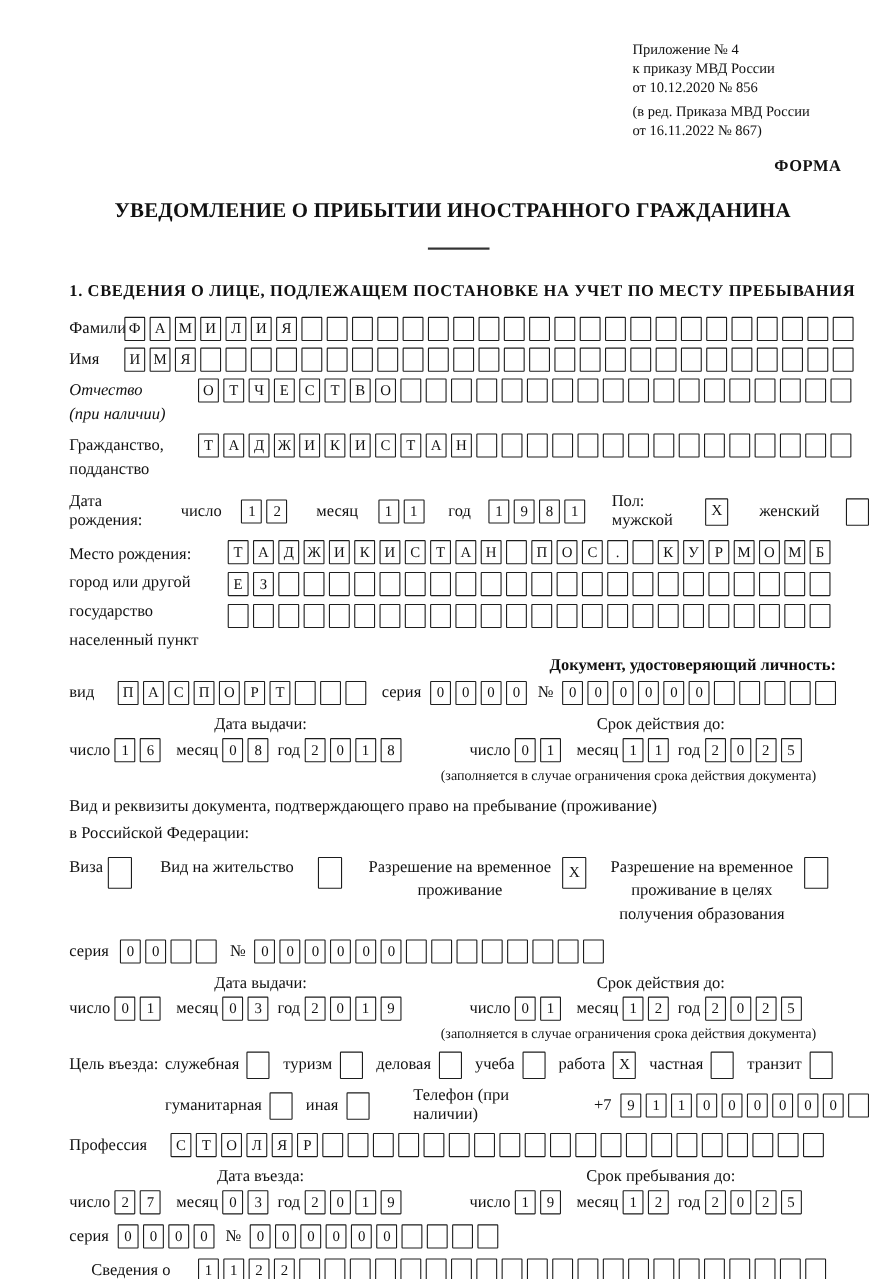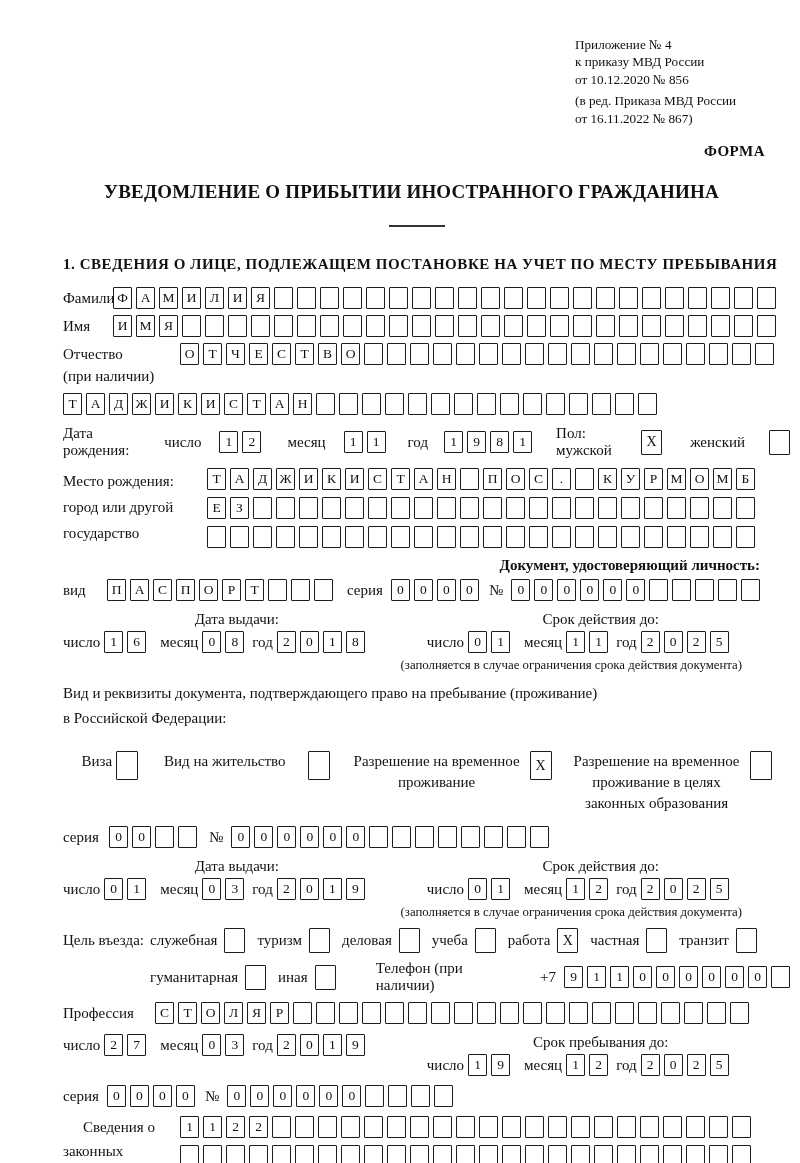--- a/index.html
+++ b/index.html
@@ -39,21 +39,21 @@
   .datepair{display:flex;margin-top:8px;}
   .dgroup{flex:0 0 auto;}
   .dgroup-right{margin-left:62px;}
   .dg-head{text-align:center;padding-left:46px;line-height:20px;}
   .dg-row{display:flex;align-items:center;margin-top:2px;}
   .dg-row .lbl{margin-right:4px;}
   .dg-row .lbl-m{margin-left:14px;}
   .dg-row .lbl-y{margin-left:8px;}
   .note-right{font-size:12.8px;text-align:right;margin:4px 48px 0 0;line-height:16px;}
   
-  .opts{display:flex;align-items:flex-start;margin-top:20px;justify-content:center;}
+  .opts{display:flex;align-items:flex-start;margin-top:8px;}
   .opt{display:flex;align-items:flex-start;}
   .opt .txt{line-height:21px;text-align:center;}
   .opt .chk-big{margin-left:10px;}
   
   .purpose .chk{margin:0 12px 0 7px;}
   .purpose .chk:last-child{margin-right:0;}
 </style>
 </head>
 <body>
 
@@ -137,21 +137,21 @@
       <span class="cell"></span>
       <span class="cell"></span>
       <span class="cell"></span>
       <span class="cell"></span>
       <span class="cell"></span>
       <span class="cell"></span>
     </span>
 </div>
 
 <div class="frow-top">
-  <span class="lblcol" style="width:117px;">
+  <span class="lblcol" style="width:117px;font-style:italic;">
     <div>Отчество</div>
     <div>(при наличии)</div>
   </span>
   <span class="cells">
       <span class="cell">О</span>
       <span class="cell">Т</span>
       <span class="cell">Ч</span>
       <span class="cell">Е</span>
       <span class="cell">С</span>
       <span class="cell">Т</span>
@@ -172,20 +172,24 @@
       <span class="cell"></span>
       <span class="cell"></span>
       <span class="cell"></span>
       <span class="cell"></span>
       <span class="cell"></span>
       <span class="cell"></span>
     </span>
 </div>
 
 <div class="frow-top">
+  <span class="lblcol" style="width:117px;">
+    <div>Гражданство,</div>
+    <div>подданство</div>
+  </span>
   <span class="cells">
       <span class="cell">Т</span>
       <span class="cell">А</span>
       <span class="cell">Д</span>
       <span class="cell">Ж</span>
       <span class="cell">И</span>
       <span class="cell">К</span>
       <span class="cell">И</span>
       <span class="cell">С</span>
       <span class="cell">Т</span>
@@ -232,20 +236,21 @@
   <span class="chk" style="margin-left:6px;">X</span>
   <span style="margin-left:16px;">женский</span>
   <span class="chk" style="margin-left:12px;"></span>
 </div>
 
 <div class="frow-top" style="margin-top:9px;">
   <span class="lblcol" style="width:144px;">
     <div style="line-height:26px;">Место рождения:</div>
     <div style="line-height:26px;">город или другой</div>
     <div style="line-height:26px;">государство</div>
+    <div style="line-height:26px;">населенный пункт</div>
   </span>
   <span class="cellrows">
     <div class="cells">
         <span class="cell">Т</span>
         <span class="cell">А</span>
         <span class="cell">Д</span>
         <span class="cell">Ж</span>
         <span class="cell">И</span>
         <span class="cell">К</span>
         <span class="cell">И</span>
@@ -425,21 +430,21 @@
     <span class="txt">
       <div>Разрешение на временное</div>
       <div>проживание</div>
     </span>
     <span class="chk-big chk">X</span>
   </span>
   <span class="opt" style="margin-left:22px;">
     <span class="txt">
       <div>Разрешение на временное</div>
       <div>проживание в целях</div>
-      <div>законных образования</div>
+      <div>получения образования</div>
     </span>
     <span class="chk-big chk"></span>
   </span>
 </div>
 
 <div class="frow" style="margin-top:12px;">
   <span class="lblcol" style="width:46px;">серия</span>
   <span class="cells">
       <span class="cell">0</span>
       <span class="cell">0</span>
@@ -579,20 +584,21 @@
       <span class="cell"></span>
       <span class="cell"></span>
       <span class="cell"></span>
       <span class="cell"></span>
       <span class="cell"></span>
     </span>
 </div>
 
 <div class="datepair">
   <div class="dgroup">
+    <div class="dg-head">Дата въезда:</div>
     <div class="dg-row">
       <span class="lbl">число</span>
       <span class="cells">
           <span class="cell">2</span>
           <span class="cell">7</span>
         </span>
       <span class="lbl lbl-m">месяц</span>
       <span class="cells">
           <span class="cell">0</span>
           <span class="cell">3</span>

